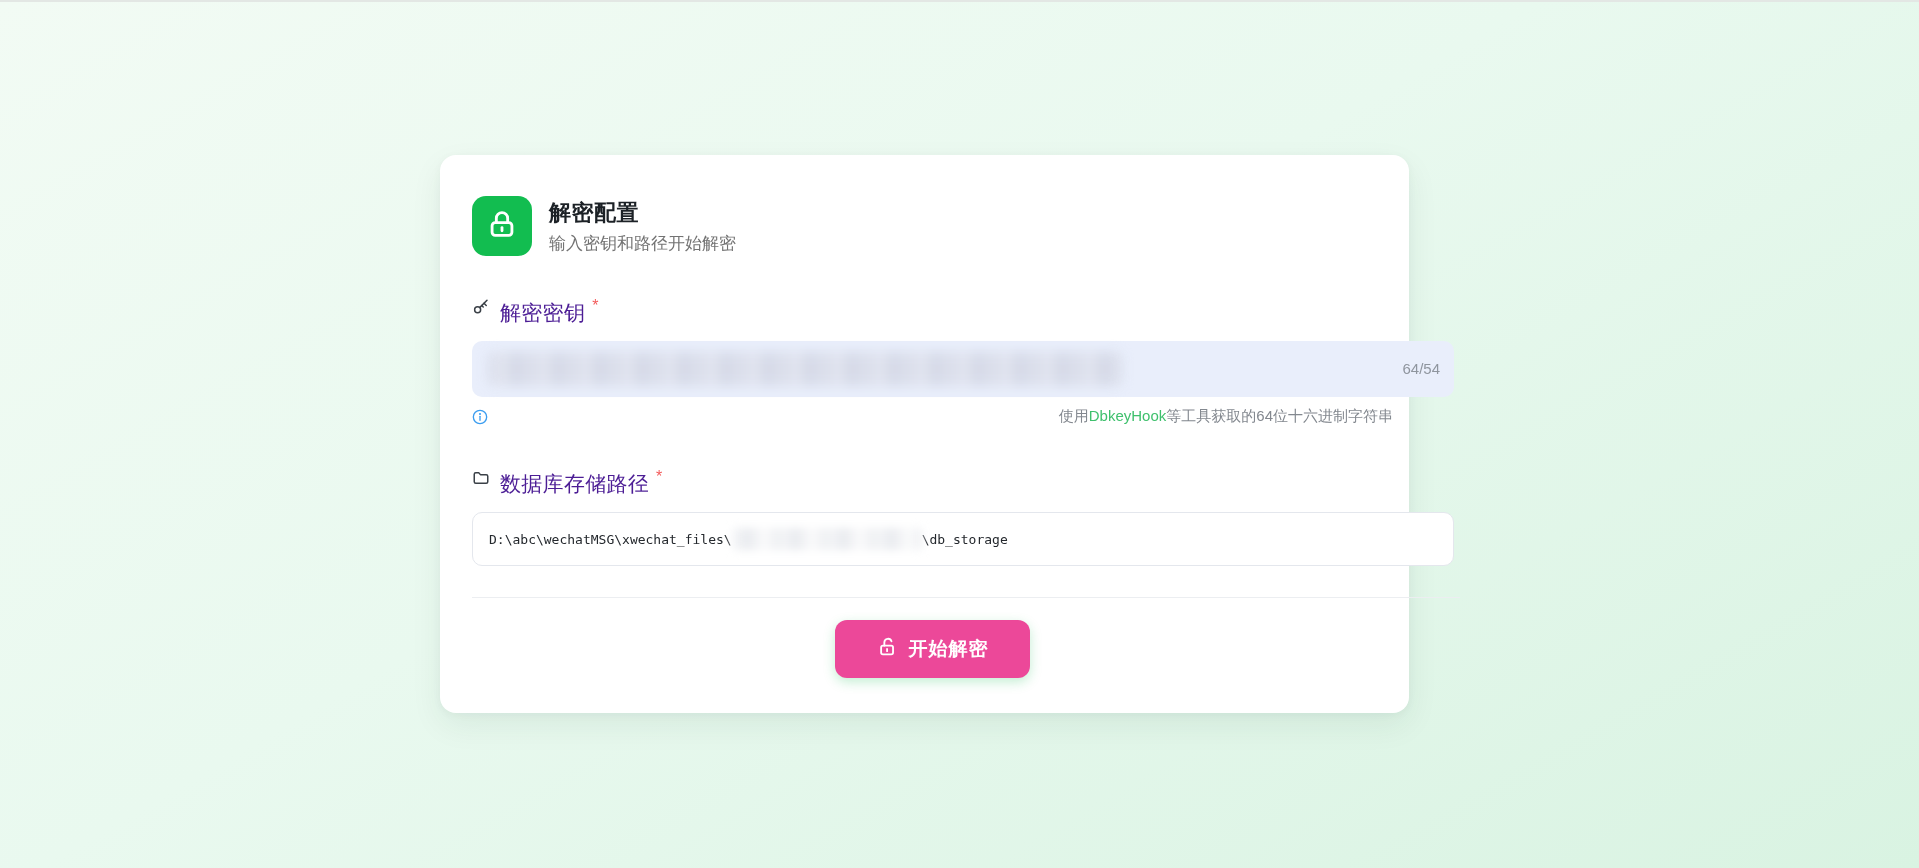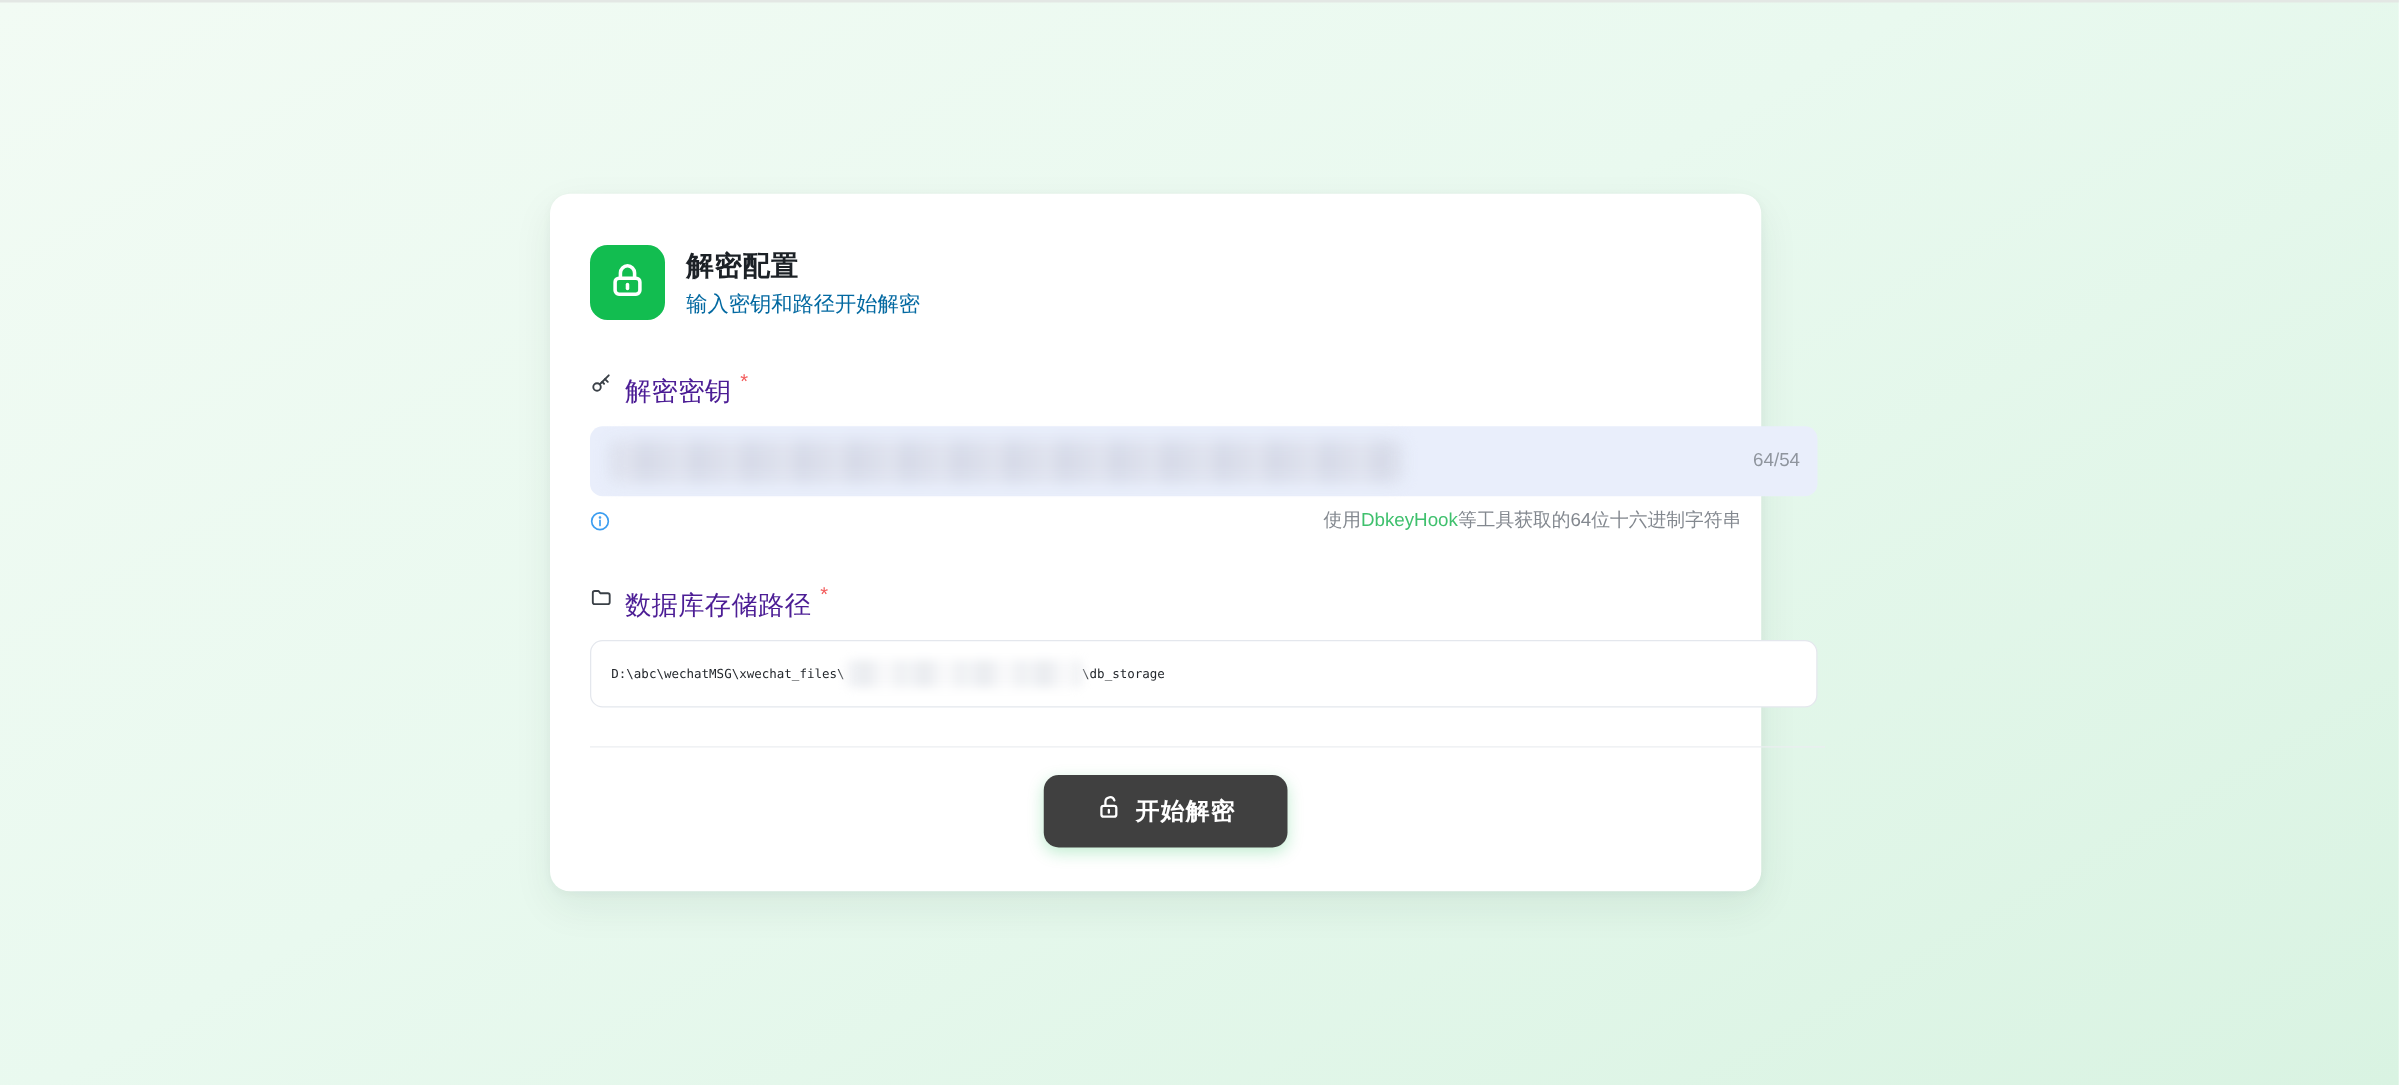--- a/index.html
+++ b/index.html
@@ -22,21 +22,21 @@
   
   .card-header { display: flex; align-items: center; gap: 17px; margin-bottom: 31px; }
   .brand-tile {
     width: 60px; height: 60px; border-radius: 14px;
     background: #12bd50;
     display: flex; align-items: center; justify-content: center;
     flex: 0 0 auto;
   }
   .header-texts { display: flex; flex-direction: column; gap: 4px; }
   .card-title { font-size: 22px; font-weight: 700; color: #1c2126; letter-spacing: 0.5px; }
-  .card-subtitle { font-size: 17px; color: #0369a1; }
+  .card-subtitle { font-size: 17px; color: #737373; }
   
   .field-label-row { display: flex; align-items: center; gap: 10px; margin-bottom: 14px; }
   .field-label { font-size: 21px; color: #4c1d95; font-weight: 500; letter-spacing: 0.3px; margin-top: 12px; }
   .required-mark { color: #f35b5b; font-size: 16px; margin-left: -3px; position: relative; top: -1px; }
   .label-icon { display: inline-flex; color: #3a4047; }
   
   .key-input {
     position: relative;
     width: 982px; height: 56px;
     background: #e9eefb;
@@ -60,38 +60,38 @@
   .section-gap { height: 32px; }
   
   .path-input {
     width: 982px; height: 54px;
     background: #ffffff;
     border: 1px solid #e4e7ed;
     border-radius: 10px;
     display: flex; align-items: center;
     padding: 0 16px;
     font-family: "DejaVu Sans Mono", "Liberation Mono", monospace;
-    font-size: 10px; color: #24282d;
+    font-size: 13px; color: #24282d;
     cursor: text;
     white-space: pre;
   }
   .path-blur {
     display: inline-block;
     width: 190px; height: 22px;
     vertical-align: middle;
     border-radius: 4px;
     background: repeating-linear-gradient(90deg, #f6f7f9 0px, #e9ebef 16px, #fbfbfc 32px, #eceef1 48px);
     filter: blur(4px);
   }
   .divider { width: 988px; height: 1px; background: #eceef1; margin-top: 31px; }
   
   .submit-wrap { display: flex; justify-content: center; margin-top: 22px; }
   .submit-btn {
     width: 195px; height: 58px;
-    background: #404040;
+    background: #ec4899;
     border: none; border-radius: 12px;
     color: #ffffff;
     font-family: "Liberation Sans", "DejaVu Sans", sans-serif;
     font-size: 19px; font-weight: 700;
     letter-spacing: 1px;
     display: flex; align-items: center; justify-content: center; gap: 10px;
     cursor: pointer;
     box-shadow: 0 4px 12px rgba(18, 189, 80, 0.25);
   }
 </style>

